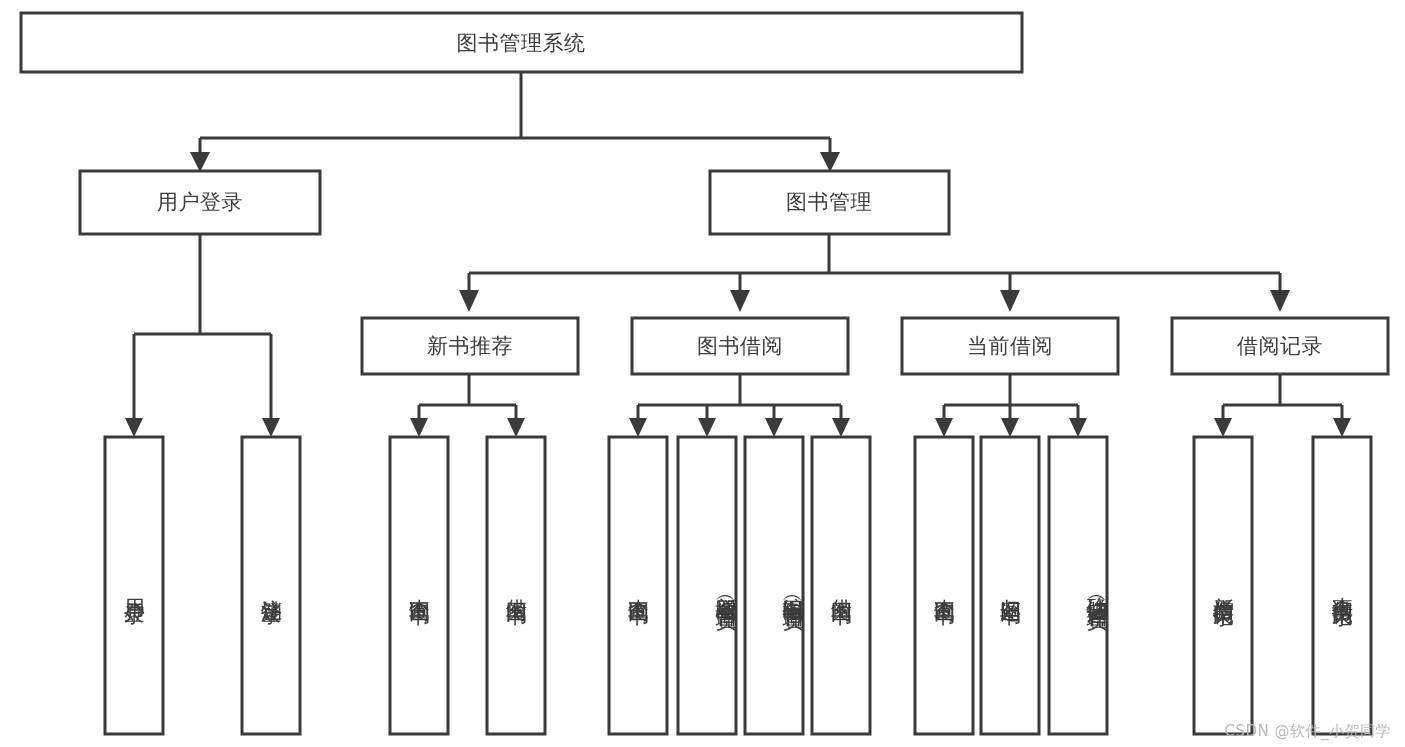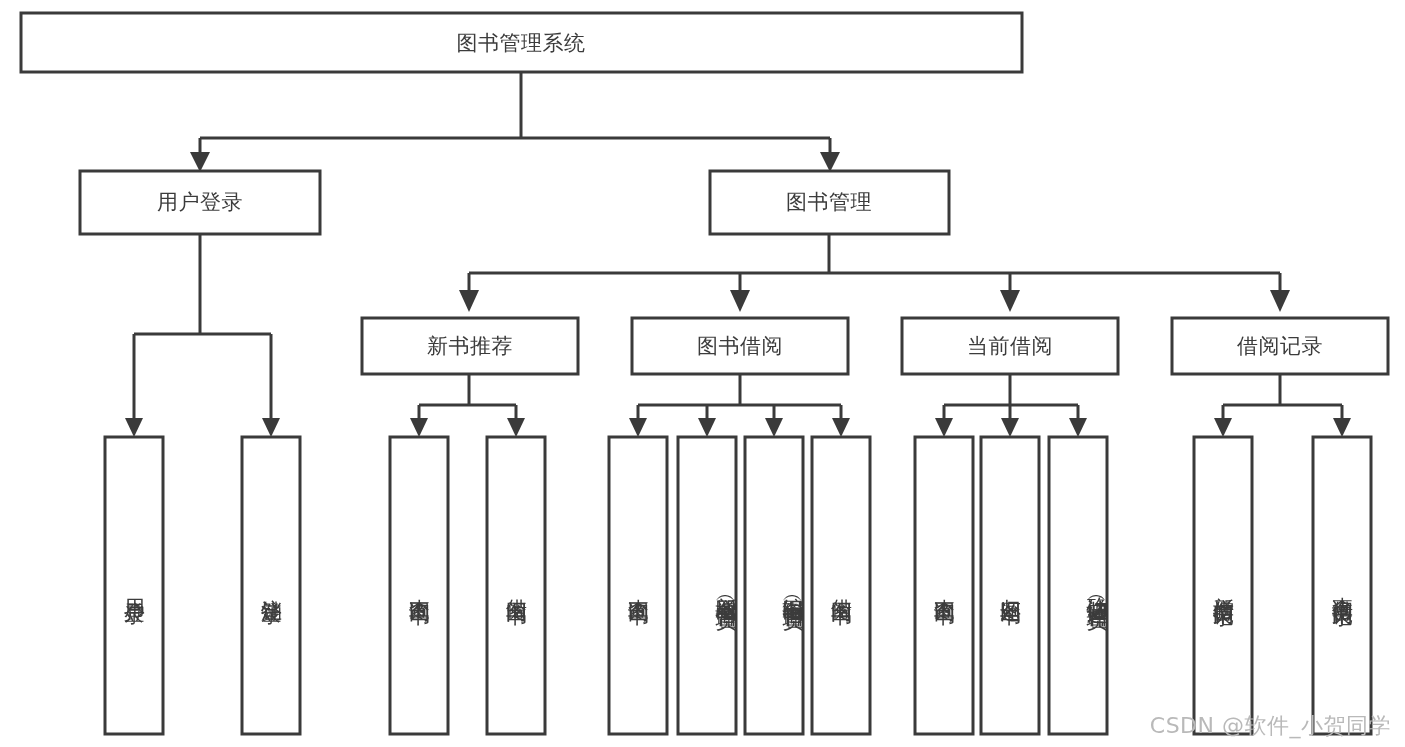--- a/index.html
+++ b/index.html
@@ -66,21 +66,21 @@
     pointer-events: none;
   }
   .leaf-label.centered {
     align-items: center;
   }
   .watermark {
     position: absolute;
     right: 14px;
     bottom: 6px;
     font-family: "DejaVu Sans", "Liberation Sans", sans-serif;
-    font-size: 22px;
+    font-size: 15px;
     color: #b9b9b9;
     letter-spacing: 0.5px;
     white-space: nowrap;
   }
 </style>
 </head>
 <body>
 
 <div id="diagram-root">
 

